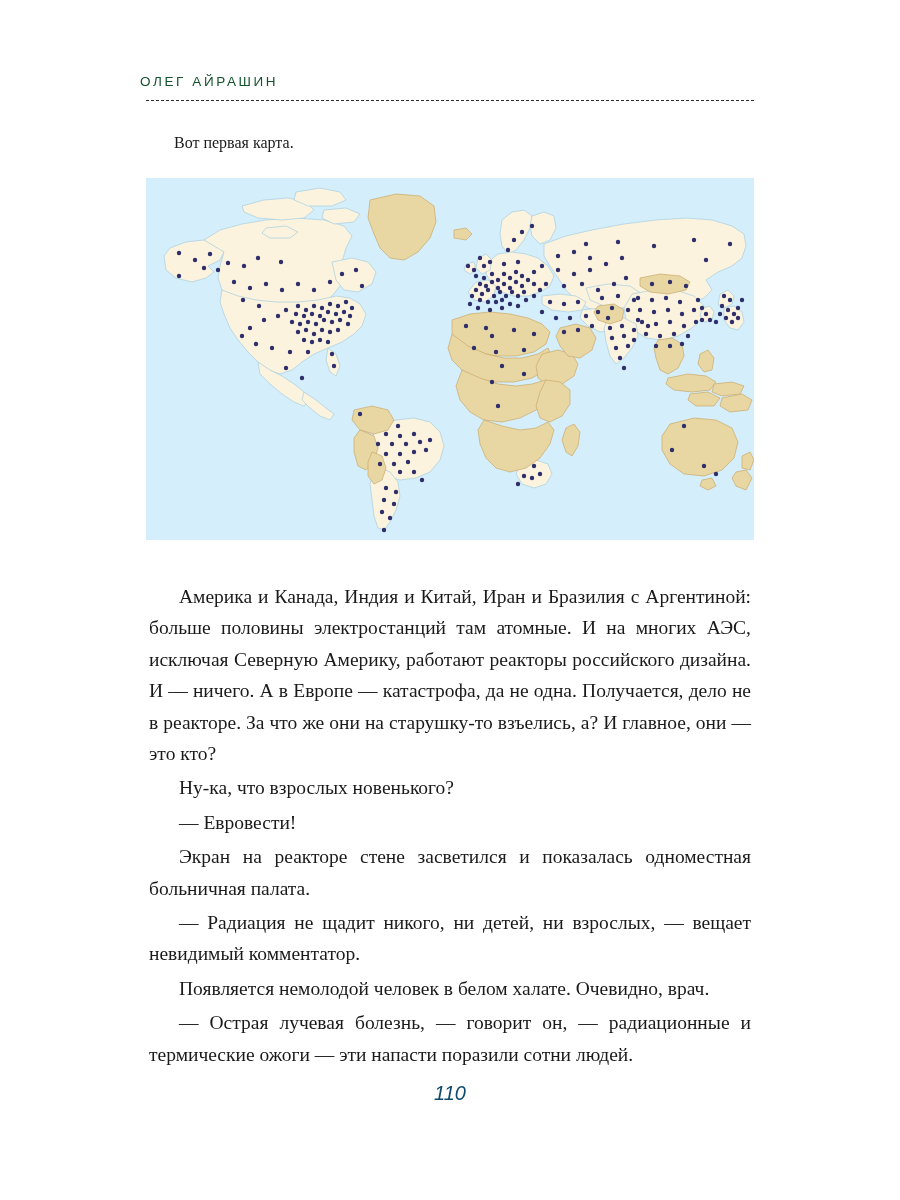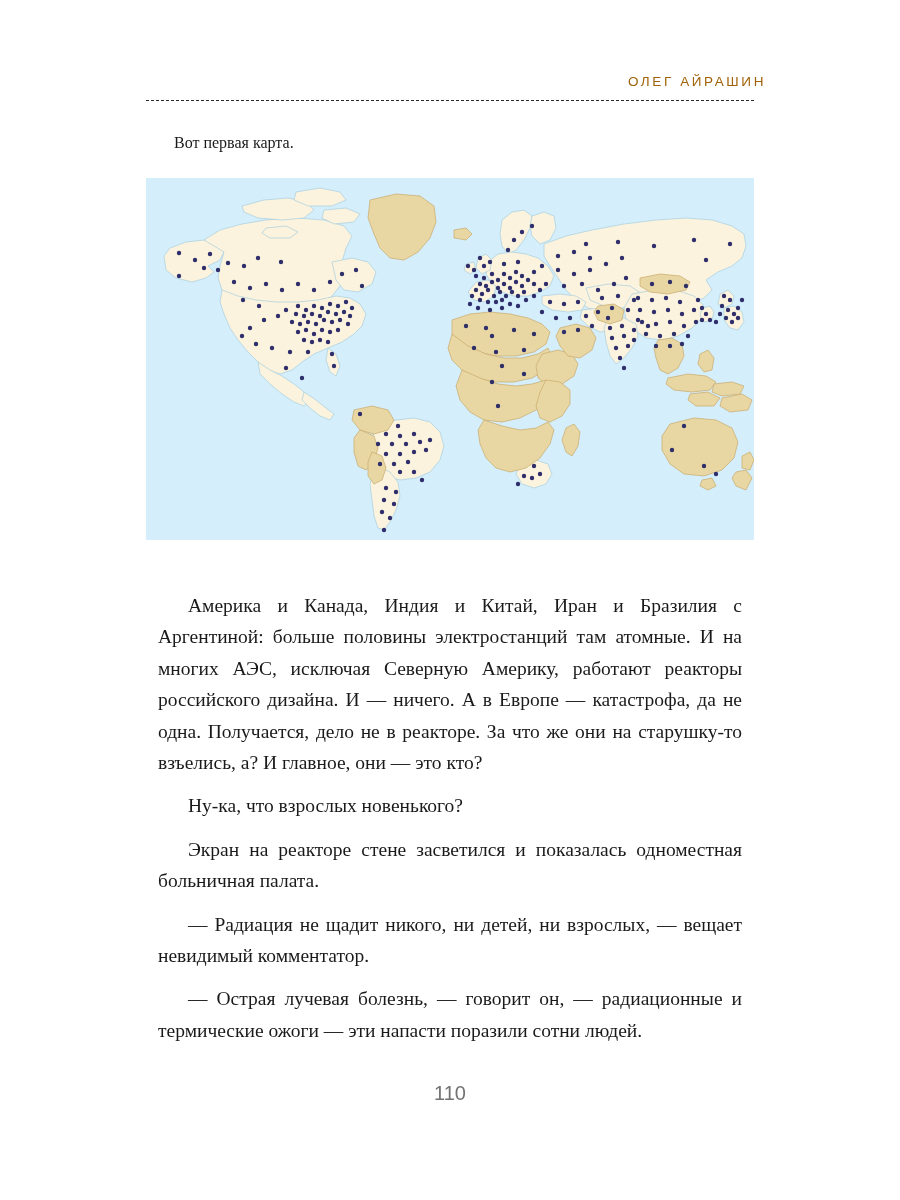--- a/index.html
+++ b/index.html
@@ -20,28 +20,27 @@
     position: absolute;
     left: 0;
     top: 0;
     width: 900px;
     height: 1200px;
   }
 
   
   .runhead {
     position: absolute;
-    left: 158px;
+    left: 140px;
     top: 74px;
     width: 608px;
-    text-align: right;
     font-family: "Liberation Sans", "DejaVu Sans", sans-serif;
     font-size: 13.5px;
     letter-spacing: 2.6px;
-    color: #a16207;
+    color: #14532d;
     text-transform: uppercase;
     white-space: nowrap;
   }
 
   .runrule {
     position: absolute;
     left: 146px;
     top: 100px;
     width: 608px;
     height: 0;
@@ -76,37 +75,38 @@
     left: 146px;
     top: 578px;
     width: 608px;
     font-size: 19.5px;
     line-height: 31.4px;
     text-align: justify;
     text-justify: inter-word;
     hyphens: manual;
   }
   .body p {
-    margin: 12px;
+    margin: 3px;
     text-indent: 30px;
   }
   .body p.dash {
     text-indent: 30px;
   }
 
   
   .folio {
     position: absolute;
     left: 0;
     top: 1082px;
     width: 900px;
     text-align: center;
     font-size: 20px;
     font-family: "Liberation Sans", "DejaVu Sans", sans-serif;
-    color: #737373;
+    color: #0c4a6e;
+    font-style: italic;
   }
 </style>
 </head>
 <body>
 
 <div class="page">
 
   <div class="runhead">ОЛЕГ АЙРАШИН</div>
 
   <div class="runrule"></div>
@@ -500,20 +500,22 @@
           <circle cx="526" cy="272" r="2.2"></circle>
         <circle cx="558" cy="288" r="2.2"></circle>
           <circle cx="570" cy="296" r="2.2"></circle>
       </g>
     </svg>
   </div>
 
   <div class="body">
     <p>Америка и Канада, Индия и Китай, Иран и Бразилия с Аргентиной: больше половины электростанций там атомные. И на многих АЭС, исключая Северную Америку, работают реакторы российского дизайна. И — ничего. А в Европе — катастрофа, да не одна. Получается, дело не в реакторе. За что же они на старушку-то взъелись, а? И главное, они — это кто?</p>
     <p>Ну-ка, что взрослых новенького?</p>
+    <p class="dash">— Евровести!</p>
     <p>Экран на реакторе стене засветился и показалась одноместная больничная палата.</p>
     <p class="dash">— Радиация не щадит никого, ни детей, ни взрослых, — вещает невидимый комментатор.</p>
+    <p>Появляется немолодой человек в белом халате. Очевидно, врач.</p>
     <p class="dash">— Острая лучевая болезнь, — говорит он, — радиационные и термические ожоги — эти напасти поразили сотни людей.</p>
   </div>
 
   <div class="folio">110</div>
 
 </div>
 
 </body></html>

